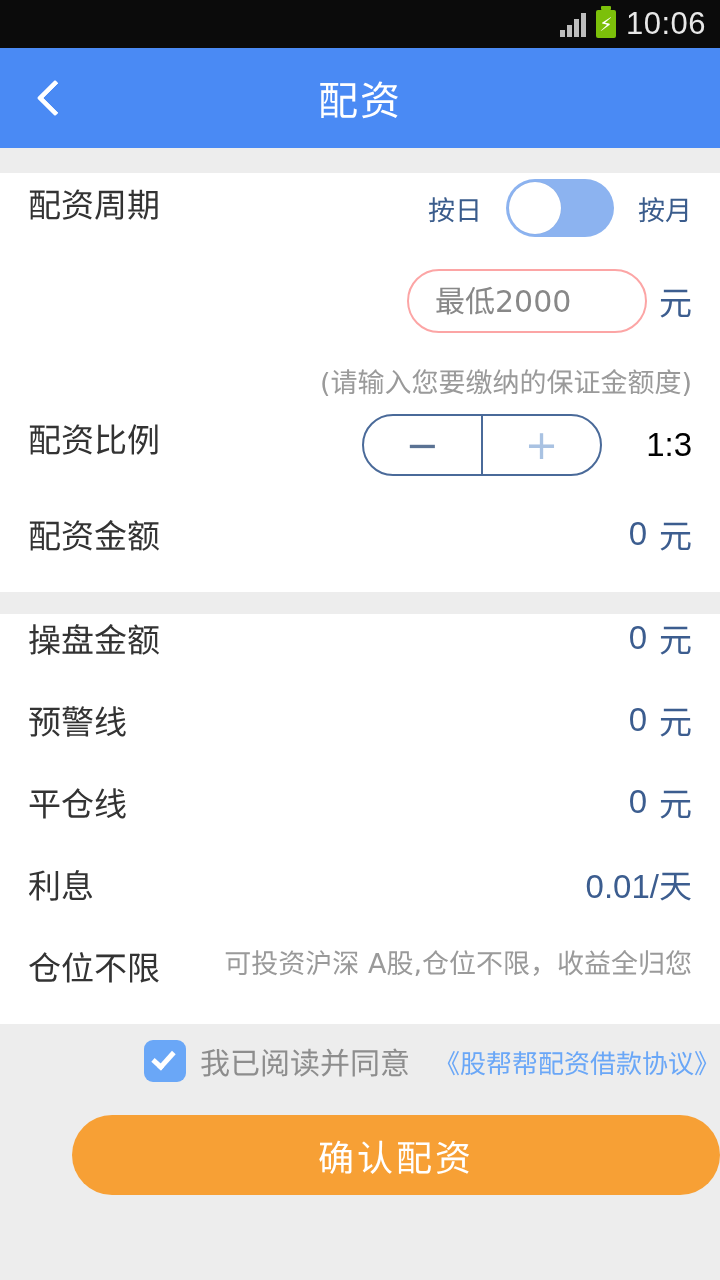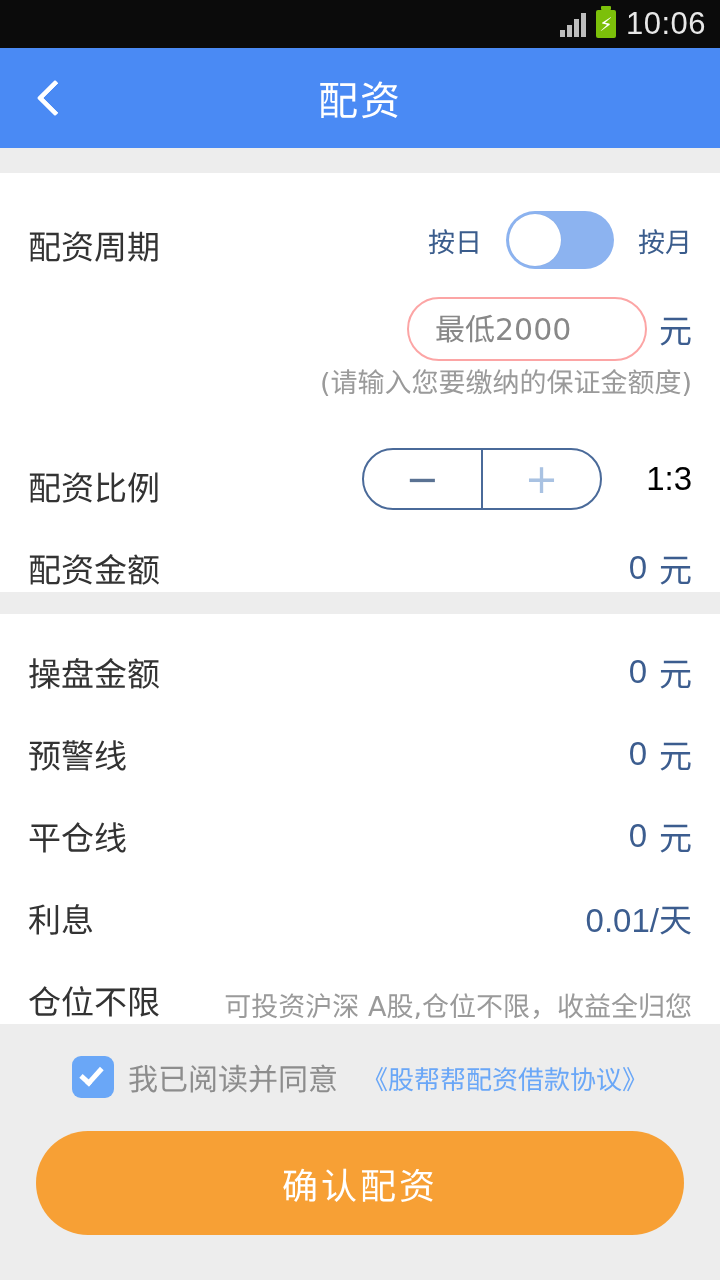--- a/index.html
+++ b/index.html
@@ -138,21 +138,21 @@
   .gap-top { height: 25px; }
   .gap-mid { height: 22px; }
 
   .card {
     background: #ffffff;
     flex: none;
   }
 
   .row {
     display: flex;
-    align-items: flex-end;
+    align-items: flex-start;
     padding: 0 28px;
     min-height: 82px;
   }
   .row-label {
     color: #333333;
     font-size: 33px;
     white-space: nowrap;
   }
   .row-right {
     margin-left: auto;
@@ -265,22 +265,22 @@
     font-size: 27px;
     white-space: nowrap;
   }
 
   
   .footer {
     flex: 1;
     background: #ededed;
     display: flex;
     flex-direction: column;
-    align-items: center;
-    padding-top: 24px;
+    align-items: flex-end;
+    padding-top: 8px;
   }
   .agree-row {
     display: flex;
     align-items: center;
     gap: 14px;
     height: 58px;
   }
   .checkbox {
     width: 42px;
     height: 42px;
@@ -307,21 +307,21 @@
   .agree-link {
     color: #6aa7f7;
     font-size: 26px;
     cursor: pointer;
     margin-left: 10px;
   }
 
   .confirm-button {
     margin-top: 25px;
     width: 648px;
-    height: 104px;
+    height: 80px;
     border: none;
     border-radius: 52px;
     background: #f7a035;
     color: #ffffff;
     font-size: 36px;
     letter-spacing: 3px;
     cursor: pointer;
     font-family: "DejaVu Sans", "Liberation Sans", sans-serif;
   }
 </style>

